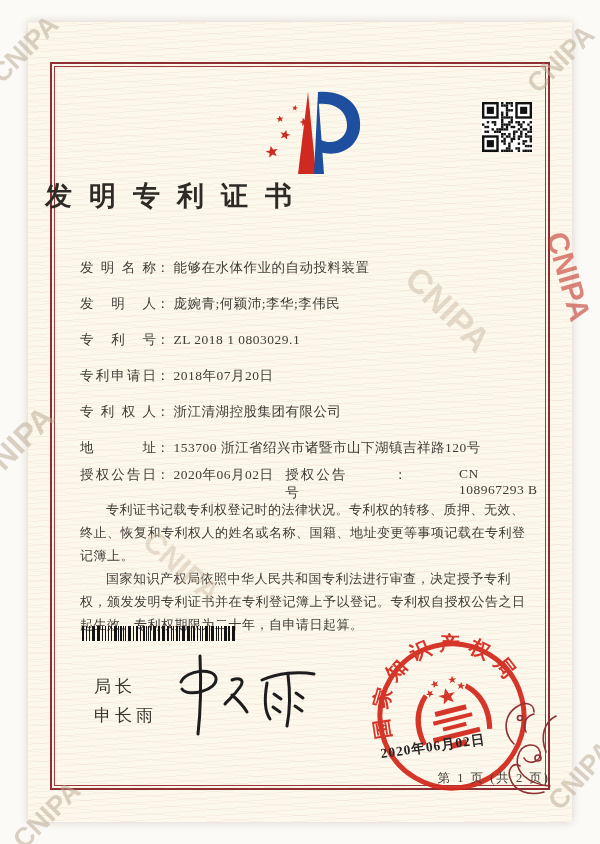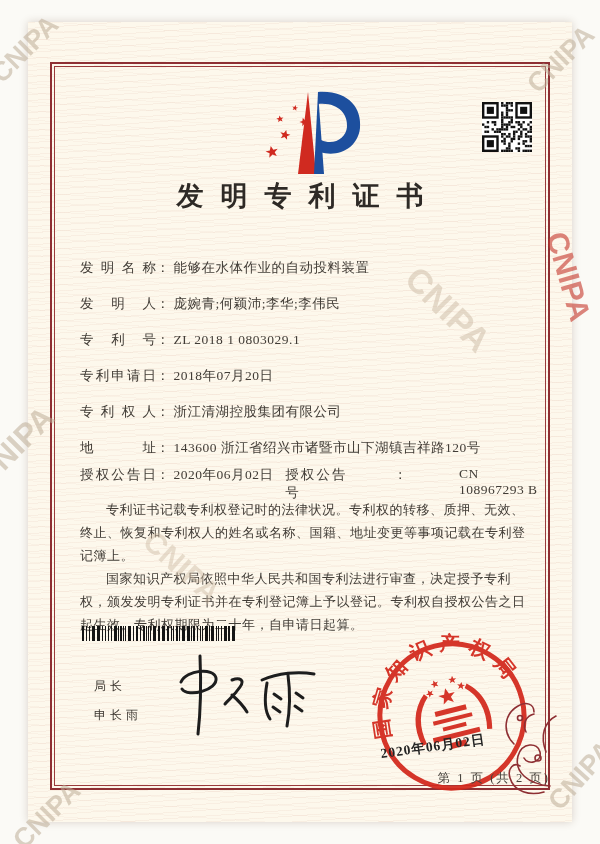--- a/index.html
+++ b/index.html
@@ -36,41 +36,41 @@
   .w6 { left:108px; top:528px; font-size:30px; color:rgba(203,186,163,0.45); transform:rotate(42deg); }
   .w7 { left:6px; top:800px; font-size:27px; transform:rotate(-45deg); }
   .w8 { left:540px; top:760px; font-size:27px; transform:rotate(-48deg); }
 
   .cert-no { position:absolute; left:52px; top:74px; font-size:13.5px; letter-spacing:3px; color:#45403a; }
 
   .logo { position:absolute; left:224px; top:64px; width:112px; height:94px; }
   .qr   { position:absolute; left:454px; top:80px; width:50px; height:50px; }
 
   .title {
-    position:absolute; left:0; right:0; top:156px; text-align:center;
+    position:absolute; left:0; right:0; top:156px; text-align:left;
     font-size:27px; font-weight:bold; color:#2e2a26;
     letter-spacing:17px; padding-left:17px;
   }
 
   .fields { position:absolute; left:52px; top:228px; width:452px; }
   .field-row { display:flex; align-items:center; height:36px; font-size:13.5px; color:#413c36; }
   .field-label { display:inline-block; width:76px; text-align:justify; text-align-last:justify; }
   .field-colon { display:inline-block; }
   .field-value { display:inline-block; margin-left:4px; letter-spacing:0.5px; }
 
   .grant-row { position:absolute; left:52px; top:444px; width:460px; display:flex; font-size:13.5px; color:#413c36; }
   .grant-left  { width:266px; display:flex; }
   .grant-right { display:flex;gap:48px; }
 
   .body-text { position:absolute; left:52px; top:476px; width:446px; font-size:13px; line-height:23px; color:#413c36; }
   .body-text p { text-indent:2em; letter-spacing:0.5px; }
 
   .barcode { position:absolute; left:54px; top:604px; width:158px; height:15px; }
 
-  .sign-block { position:absolute; left:66px; top:650px; font-size:12px; letter-spacing:4px; color:#3a352f; line-height:29px; }
+  .sign-block { position:absolute; left:66px; top:650px; font-size:17px; letter-spacing:4px; color:#3a352f; line-height:29px; }
   .signature { position:absolute; left:140px; top:628px; width:165px; height:92px; }
 
   .seal { position:absolute; left:342px; top:612px; width:164px; height:164px; transform:rotate(-14deg); opacity:0.93; }
   .seal-date {
     position:absolute; left:352px; top:712px; width:160px;
     font-size:13.5px; font-weight:bold; color:#242424; letter-spacing:1px;
     transform:rotate(-8deg); z-index:6;
   }
 
   .ornament { position:absolute; left:452px; top:652px; width:78px; height:122px; z-index:4; }
@@ -277,21 +277,21 @@
       <span class="field-value">2018年07月20日</span>
     </div>
     <div class="field-row">
       <span class="field-label">专利权人</span>
         <span class="field-colon">：</span>
       <span class="field-value">浙江清湖控股集团有限公司</span>
     </div>
     <div class="field-row">
       <span class="field-label">地址</span>
         <span class="field-colon">：</span>
-      <span class="field-value">143600 浙江省绍兴市诸暨市山下湖镇吉祥路120号</span>
+      <span class="field-value">153700 浙江省绍兴市诸暨市山下湖镇吉祥路120号</span>
     </div>
   </div>
 
   <div class="grant-row">
     <div class="grant-left">
       <span class="field-label">授权公告日</span>
         <span class="field-colon">：</span>
       <span class="field-value">2020年06月02日</span>
     </div>
     <div class="grant-right">

